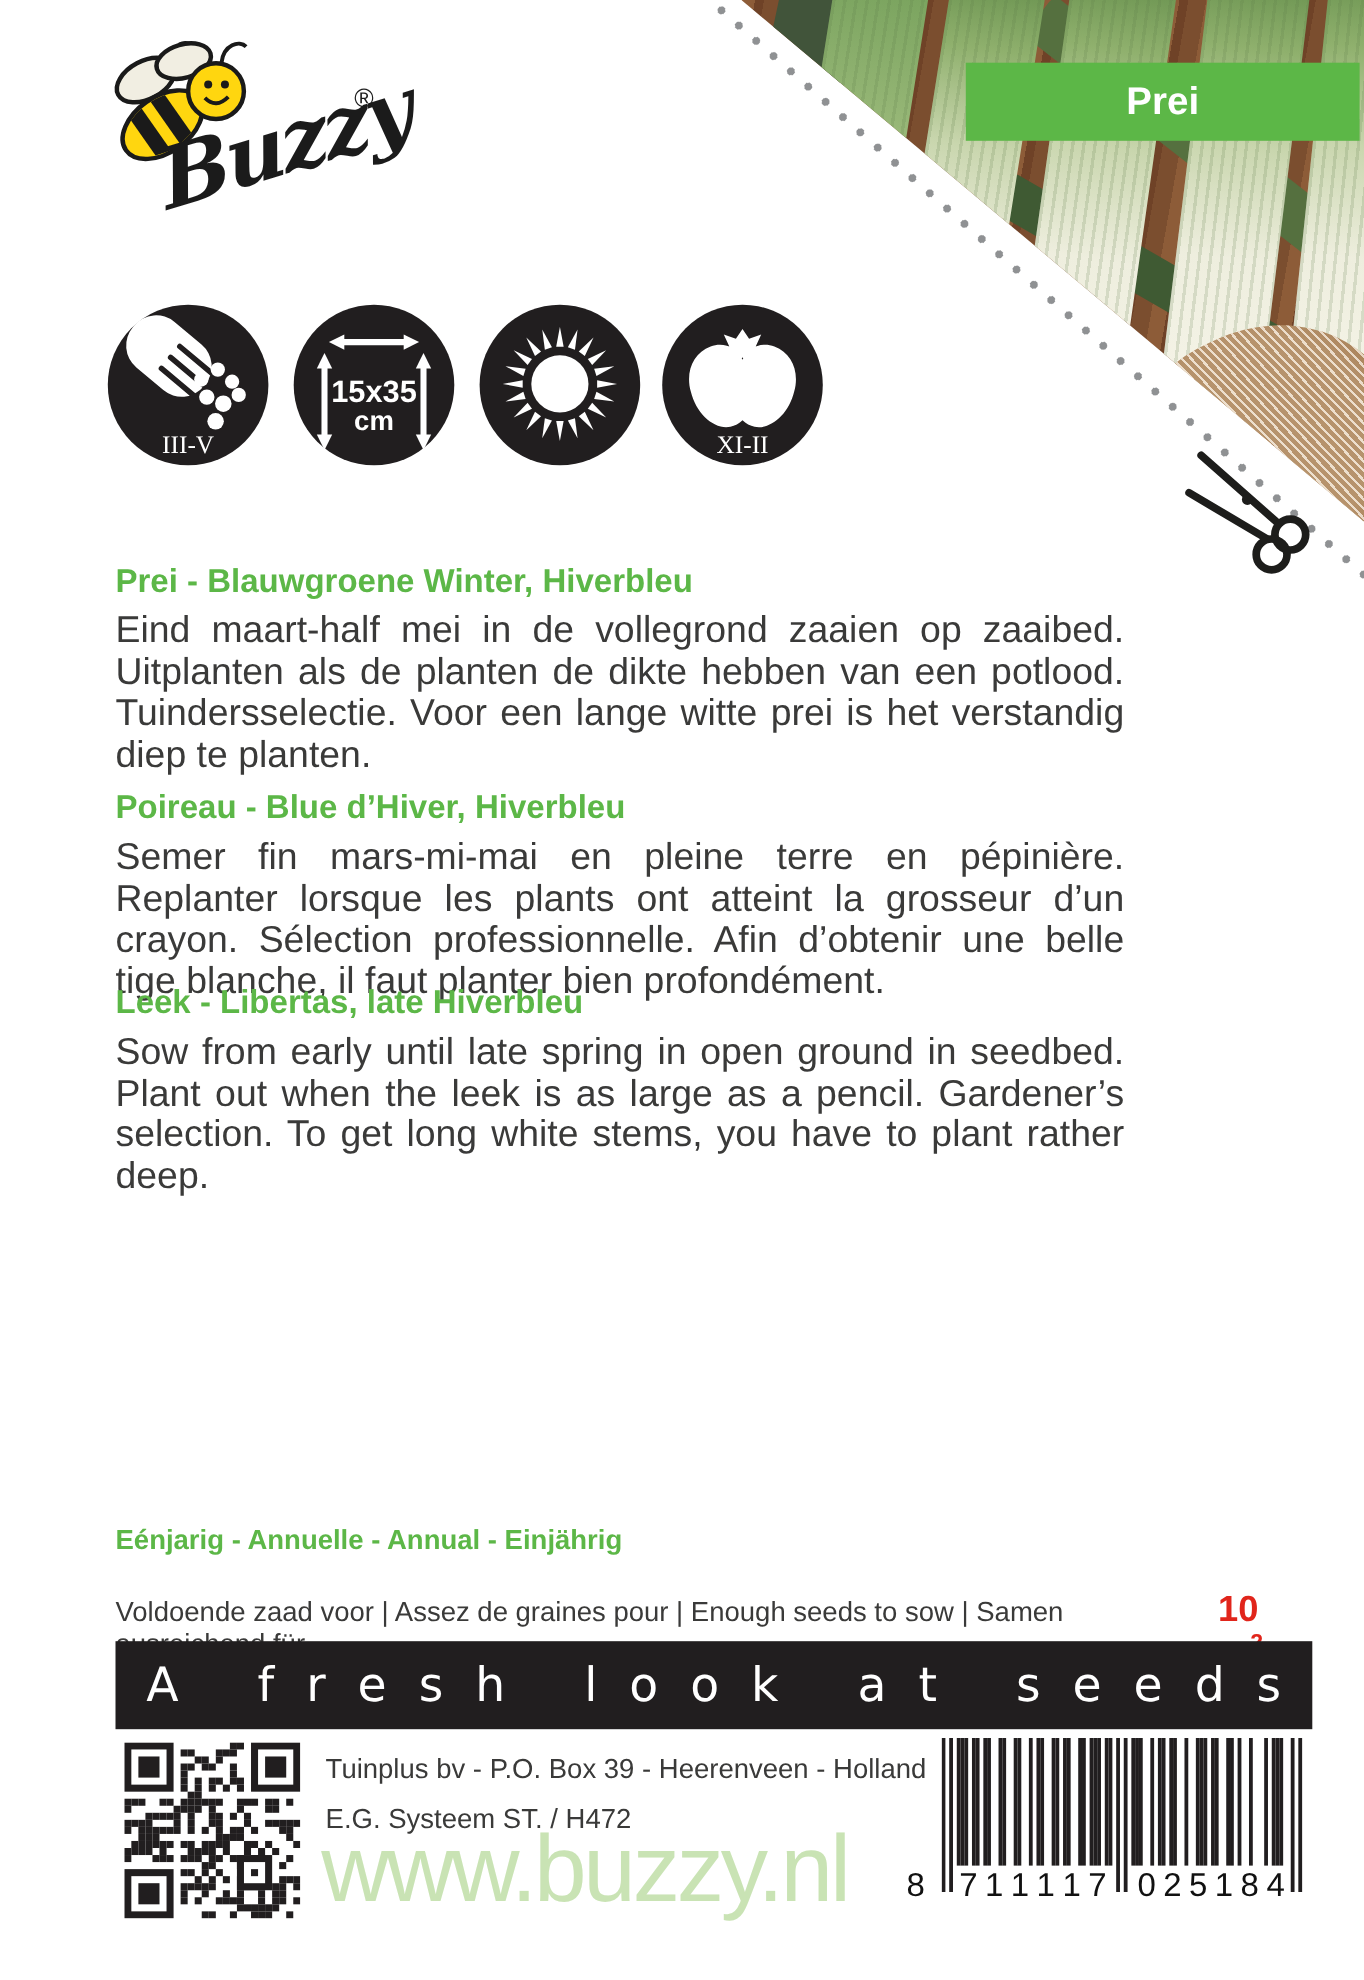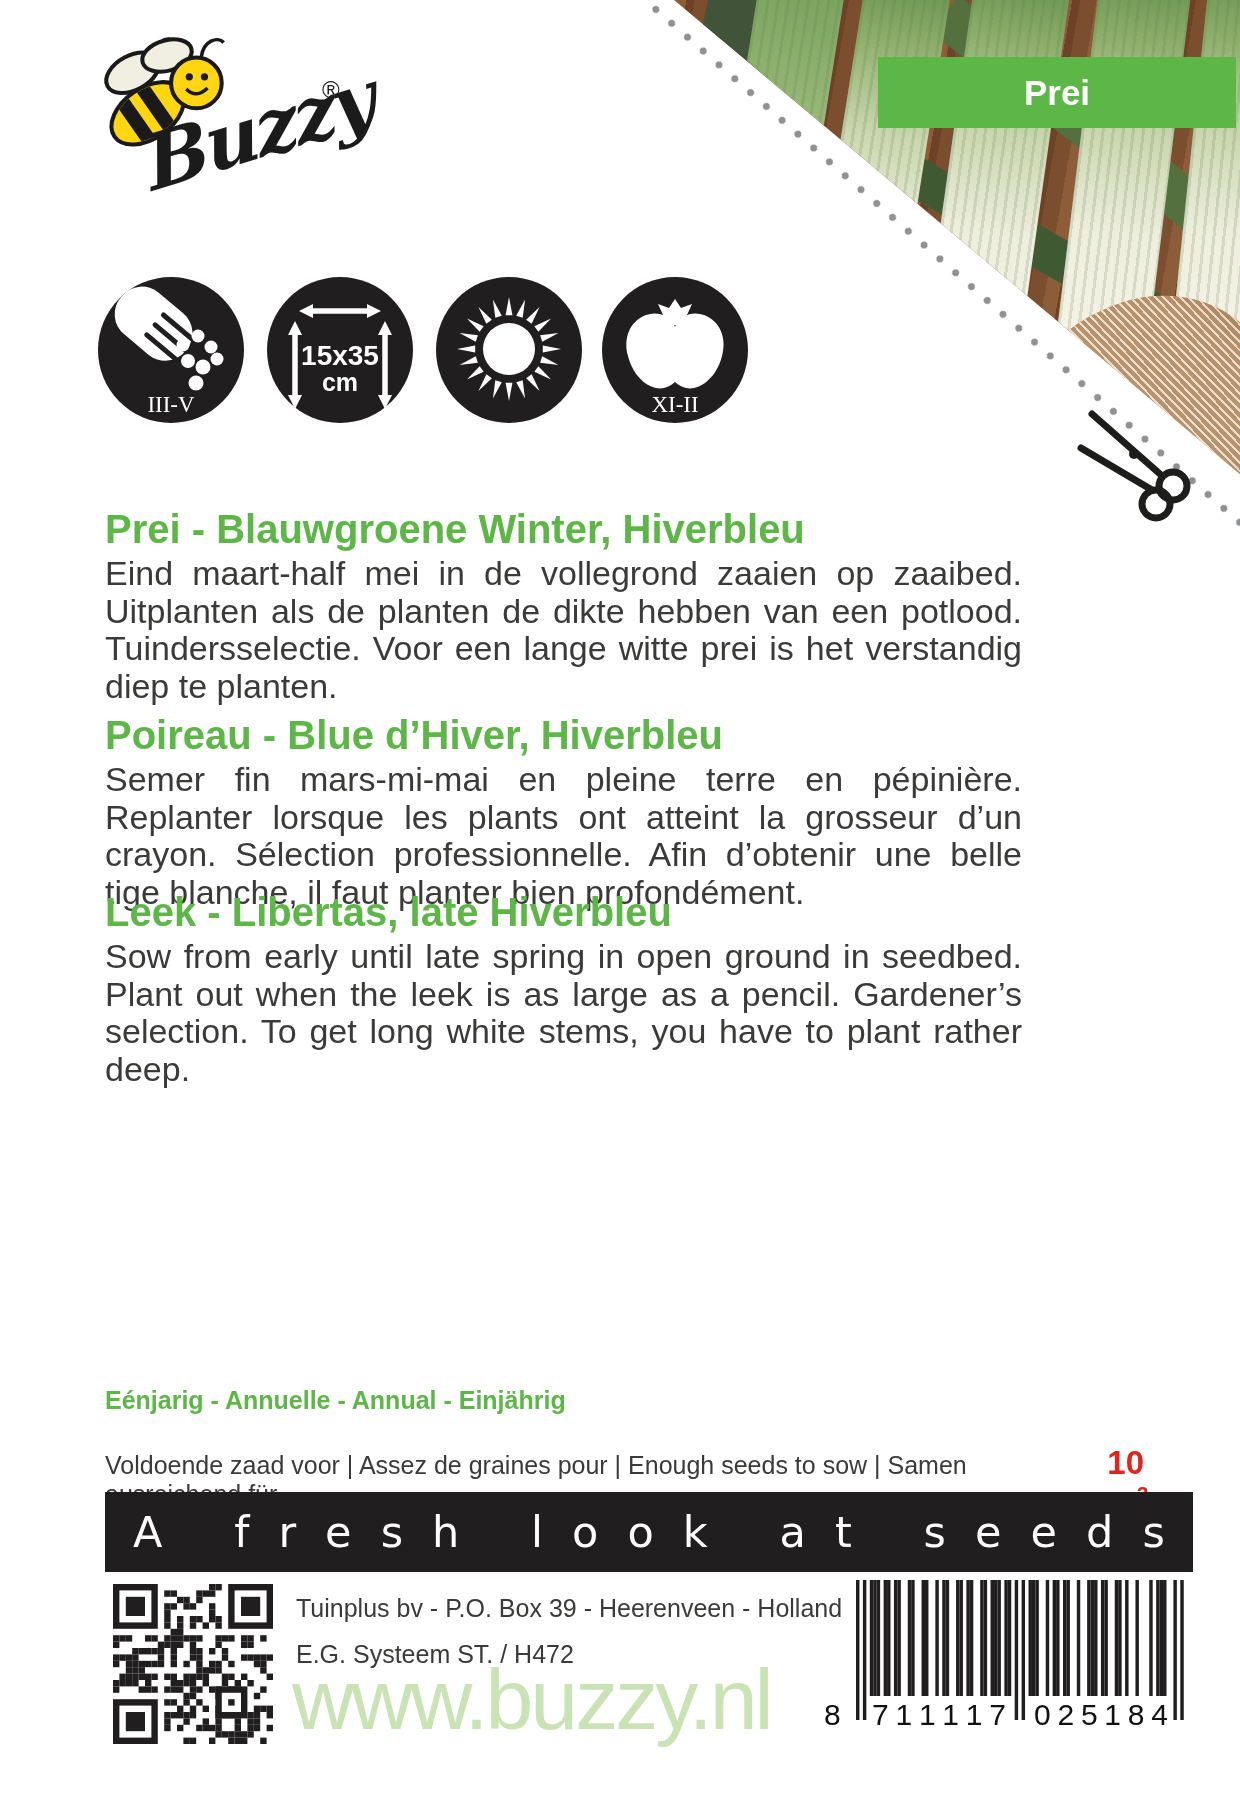--- a/index.html
+++ b/index.html
@@ -31,21 +31,21 @@
   
   #bee{position:absolute;left:92px;top:26px;width:152px;height:126px;}
   #wordmark{position:absolute;left:142px;top:86px;font-family:"DejaVu Serif",serif;font-style:italic;
         font-weight:bold;font-size:76px;color:#1b1b1b;transform:rotate(-17deg) skewX(-6deg);letter-spacing:-3px;}
   #registered{position:absolute;left:322px;top:76px;font-size:24px;color:#1b1b1b;}
   
   .picto{position:absolute;top:275px;width:150px;height:150px;}
   #picto-sowing{left:96px;} #picto-spacing{left:265px;} #picto-sun{left:434px;} #picto-harvest{left:600px;}
   
   .section{position:absolute;left:105px;width:917px;}
-  .section h2{margin:0 0 9px 0;font-size:40px;line-height:34px;color:var(--green);font-weight:bold;}
+  .section h2{margin:0 0 9px 0;font-size:30px;line-height:34px;color:var(--green);font-weight:bold;}
   .section p{margin:0;font-size:34px;line-height:37.5px;text-align:justify;color:var(--text);}
   #section-0{top:512px;} #section-1{top:718px;} #section-2{top:895px;} #section-3{top:1072px;}
   #annual{position:absolute;left:105px;top:1386px;font-size:25px;font-weight:bold;color:var(--green);}
   #seeds-line{position:absolute;left:105px;top:1444px;width:1086px;display:flex;justify-content:space-between;align-items:baseline;}
   #seeds-label{font-size:25px;color:var(--text);}
   #seeds-value{font-size:33px;font-weight:bold;color:var(--red);}
   #seeds-value sup{font-size:21px;}
   
   #tagline-bar{position:absolute;left:105px;top:1492px;width:1088px;height:80px;background:var(--black);
         display:flex;align-items:center;}

